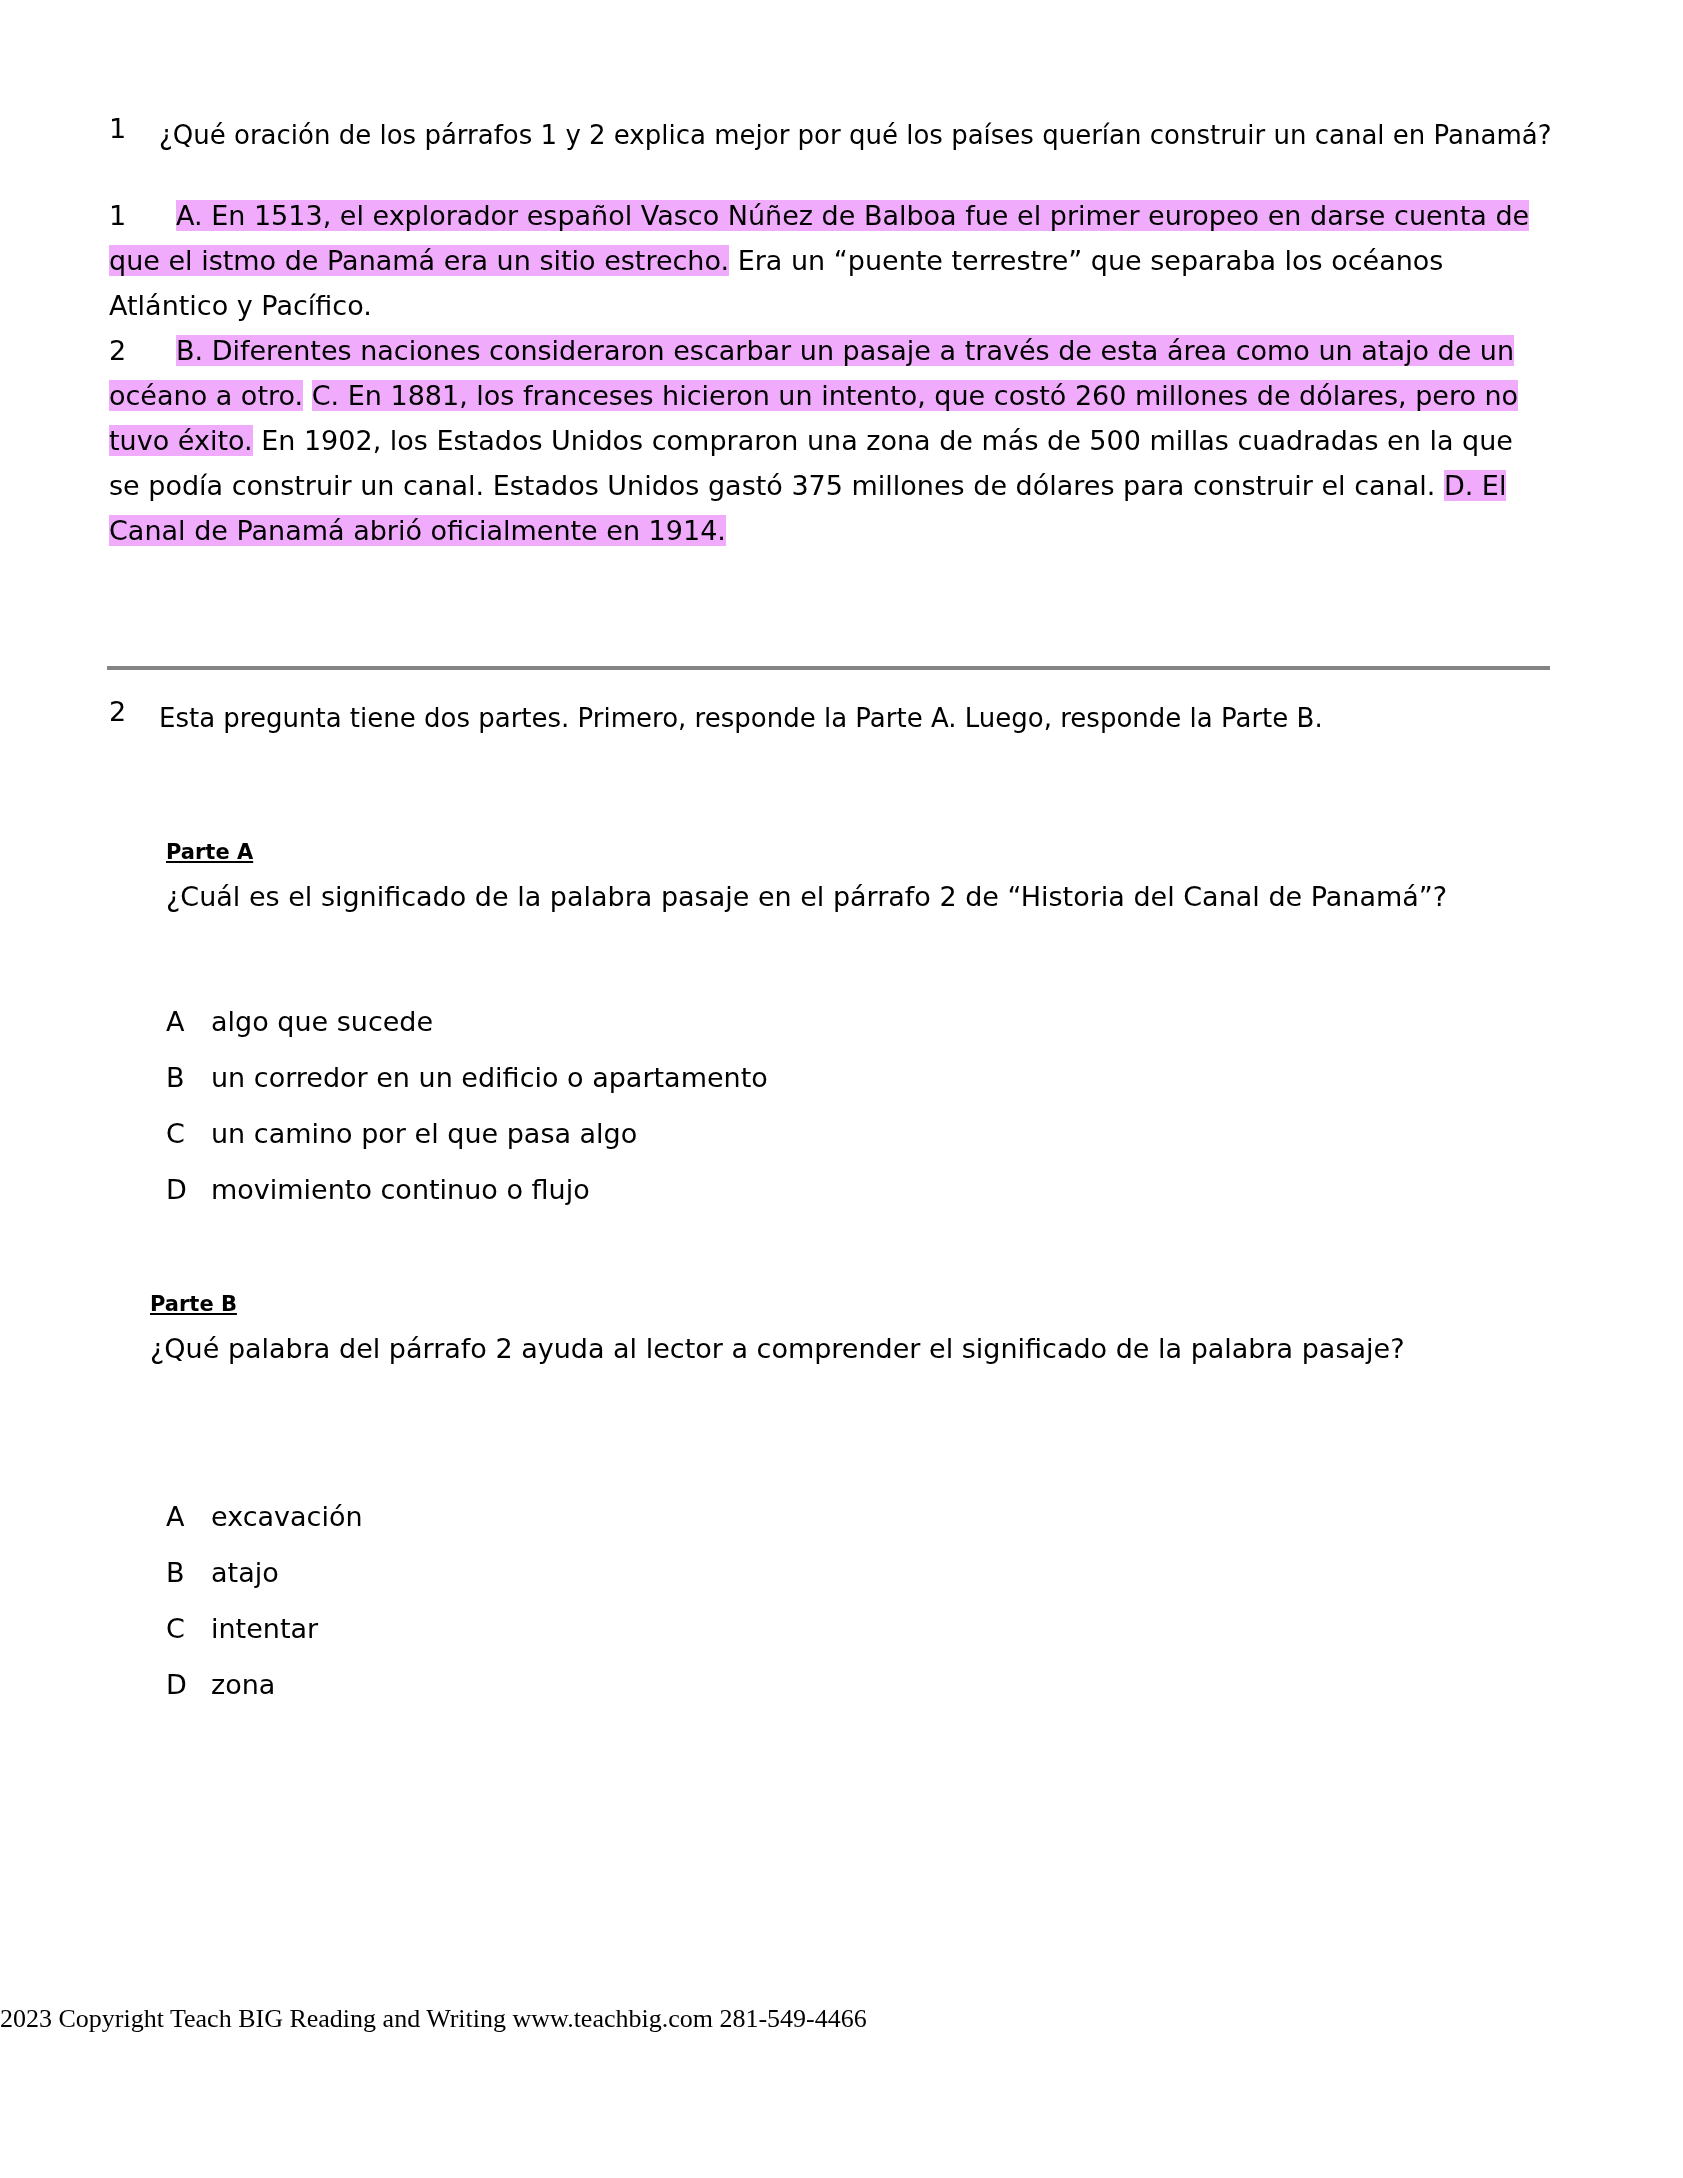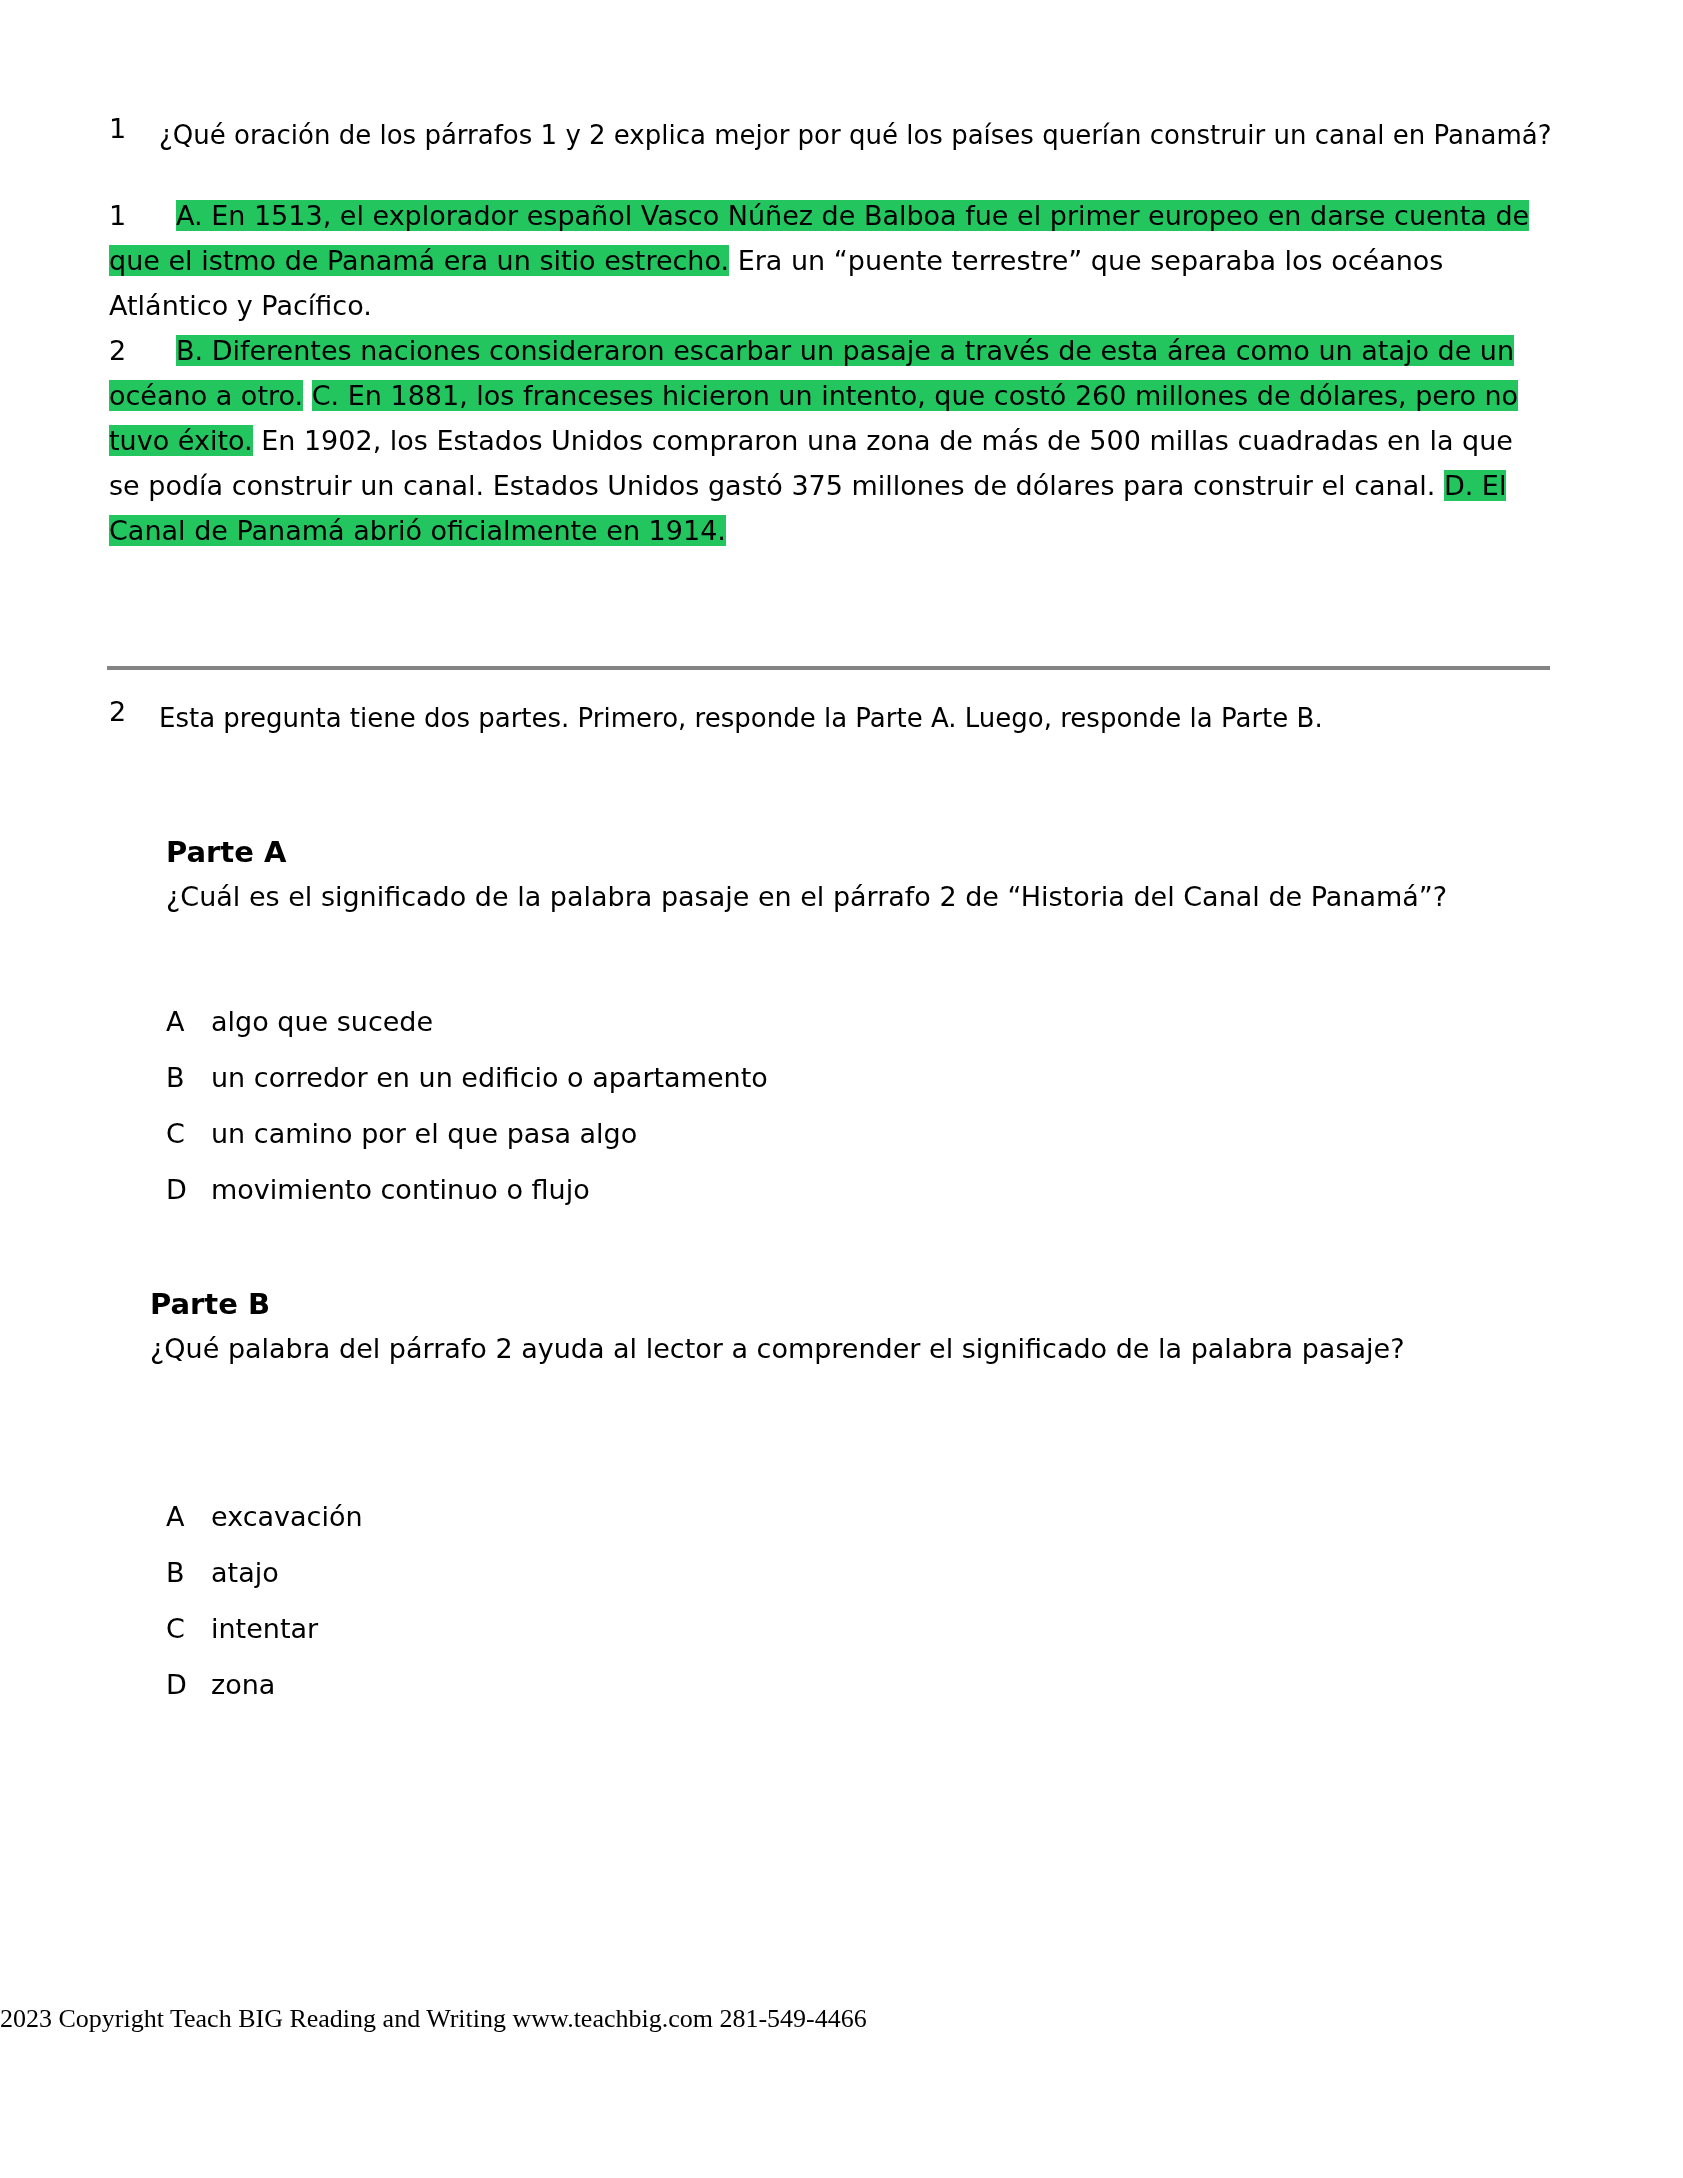--- a/index.html
+++ b/index.html
@@ -53,39 +53,40 @@
     text-align: left;
   }
   .passage p {
     margin: 0;
   }
   .pnum {
     display: inline-block;
     width: 67px;
   }
   .hl {
-    background-color: #22c55e;
+    background-color: #f0abfc;
     box-decoration-break: clone;
     -webkit-box-decoration-break: clone;
   }
 
   
   .divider {
     position: absolute;
     left: 107px;
     width: 1443px;
     height: 4px;
     background: #848484;
   }
 
   
   .part-head {
     font-weight: bold;
-    font-size: 29px;
+    font-size: 21px;
     line-height: 44px;
+    text-decoration: underline;
   }
   .part-stem {
     font-size: 27px;
     line-height: 45px;
   }
   .u-line {
   }
 
   
   .option {

